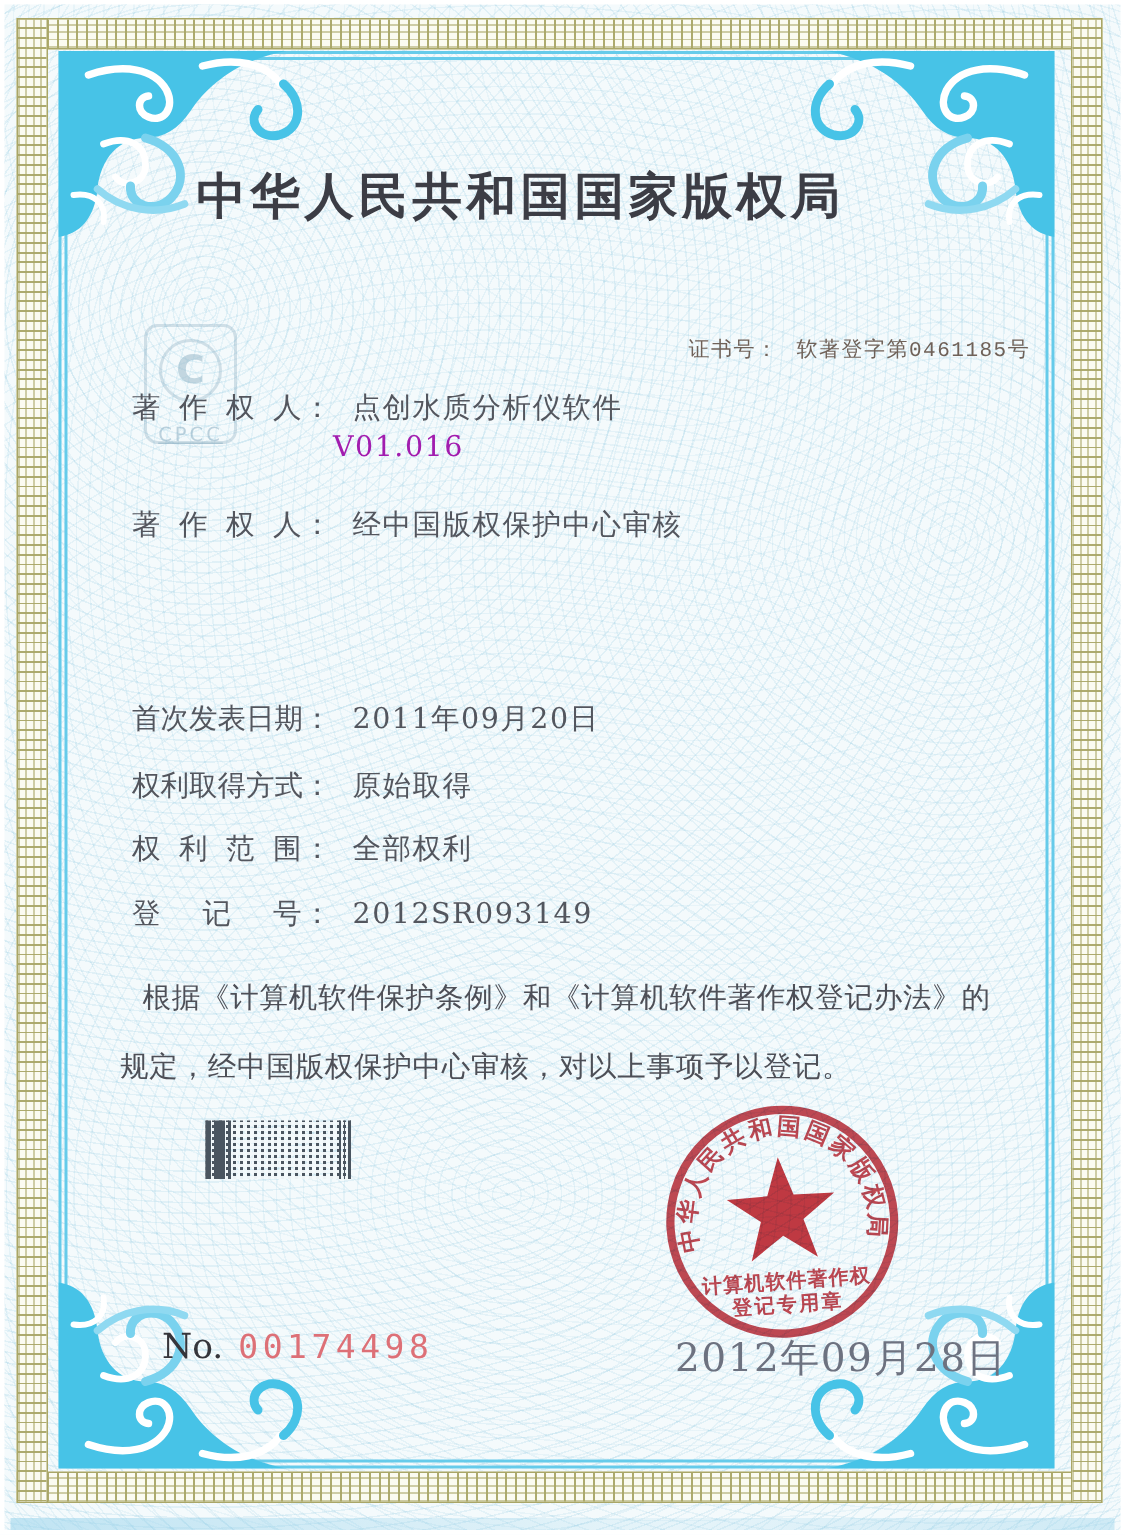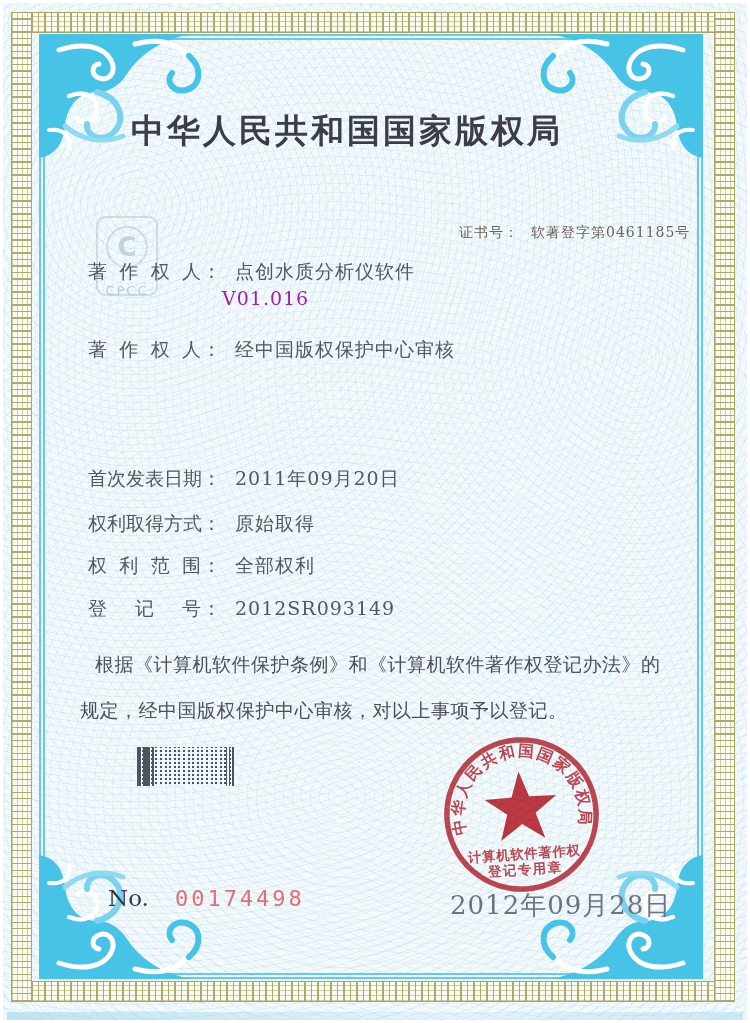--- a/index.html
+++ b/index.html
@@ -61,35 +61,36 @@
     position:absolute;left:8px;top:8px;width:38px;height:38px;border-radius:50%;
     border:2px solid rgba(140,175,195,.36);
     color:rgba(140,175,195,.48);font-size:26px;font-weight:bold;
     display:flex;align-items:center;justify-content:center;
     font-family:"DejaVu Sans","Liberation Sans",sans-serif;
   }
   .wm-t{
     position:absolute;left:0;right:0;bottom:-4px;text-align:center;
     color:rgba(140,175,195,.55);font-size:13px;letter-spacing:2px;
     font-family:"DejaVu Sans","Liberation Sans",sans-serif;
+    text-decoration:underline;
   }
   
   .t-authority{
     position:absolute;top:106px;left:0;right:56px;text-align:center;
     font-size:33px;font-weight:bold;letter-spacing:3px;color:#3c3d45;
   }
   .t-title{
     position:absolute;top:155px;left:0;right:56px;text-align:center;
     font-size:41px;font-weight:bold;letter-spacing:4px;color:#393a43;
   }
   .certno{
     position:absolute;top:221px;left:456px;font-size:14px;color:#6f6158;
     letter-spacing:1px;
   }
-  .certno .v{margin-left:12px;}
+  .certno .v{margin-left:12px;font-family:Liberation Mono, monospace;}
   .frow{position:absolute;left:85px;font-size:19px;color:#53565e;white-space:nowrap;}
   .frow .lbl{display:inline-block;width:113px;text-align:justify;text-align-last:justify;}
   .frow .colon{margin-left:1px;}
   .frow .val{margin-left:14px;letter-spacing:1px;}
   .f0{top:256px;} .f0b{position:absolute;left:219px;top:284px;font-size:19px;color:#a21caf;letter-spacing:1px;}
   .f1{top:334px;} .f2{top:419px;} .f3{top:463px;} .f4{top:508px;} .f5{top:550px;} .f6{top:593px;}
   .stmt{position:absolute;font-size:19px;color:#4d4f57;letter-spacing:.5px;white-space:nowrap;}
   .stmt1{top:649px;left:92px;}
   .stmt2{top:695px;left:77px;}
   
@@ -99,21 +100,21 @@
       linear-gradient(90deg,#4a5560 0 4px, rgba(0,0,0,0) 4px 6px, #4a5560 6px 13px, rgba(0,0,0,0) 13px 15px, #4a5560 15px 17px, rgba(0,0,0,0) 17px 100%),
       linear-gradient(270deg,#4a5560 0 2px, rgba(0,0,0,0) 2px 4px, #4a5560 4px 5px, rgba(0,0,0,0) 5px 7px, #4a5560 7px 8px, rgba(0,0,0,0) 8px 100%),
       repeating-linear-gradient(0deg, rgba(243,249,251,.96) 0 2px, rgba(0,0,0,0) 2px 4px),
       repeating-linear-gradient(90deg, #4a5560 0 2px, rgba(0,0,0,0) 2px 4.6px);
   }
   
   .serial{position:absolute;top:882px;left:105px;white-space:nowrap;}
   .serial .pfx{font-size:23px;color:#35353b;}
   .serial .num{
     font-family:"DejaVu Sans Mono","Liberation Mono",monospace;
-    font-size:22px;color:#dd7077;letter-spacing:3px;margin-left:26px;text-align:right;
+    font-size:22px;color:#dd7077;letter-spacing:3px;margin-left:10px;text-align:right;
   }
   .issue-date{
     position:absolute;top:885px;left:447px;font-size:26px;color:#6d7280;
     letter-spacing:1px;z-index:4;
   }
   
   .seal{
     position:absolute;left:440px;top:733px;width:157px;height:157px;
     transform:rotate(-4deg);mix-blend-mode:multiply;opacity:.9;z-index:6;
   }

